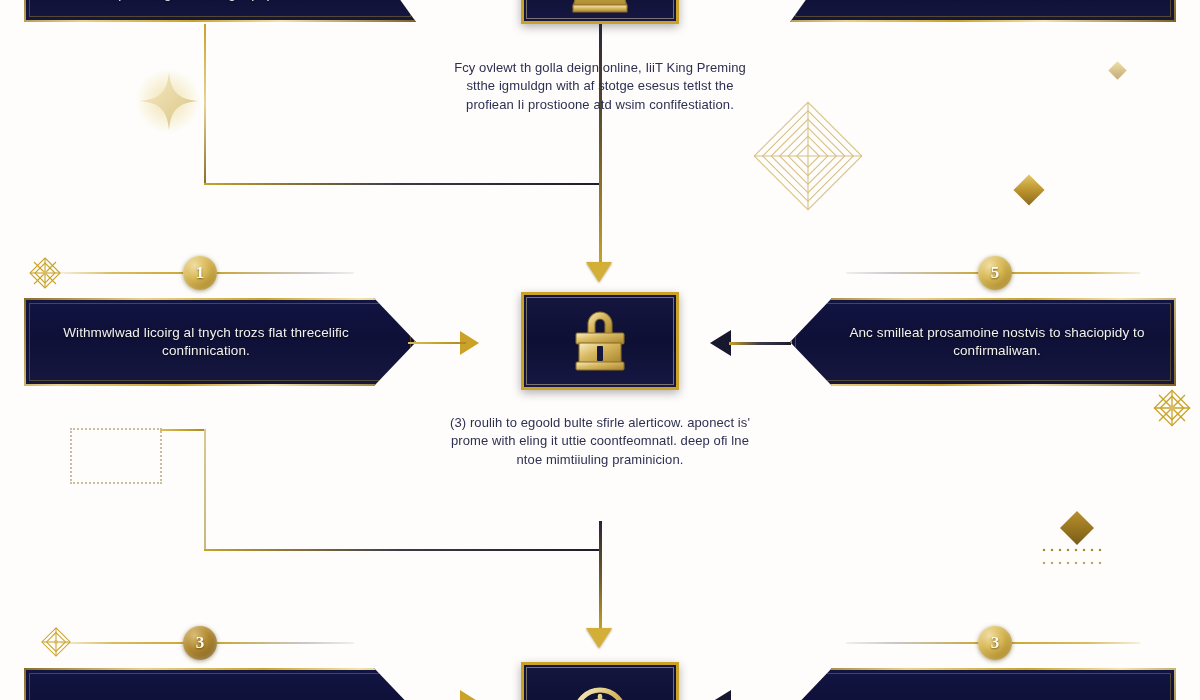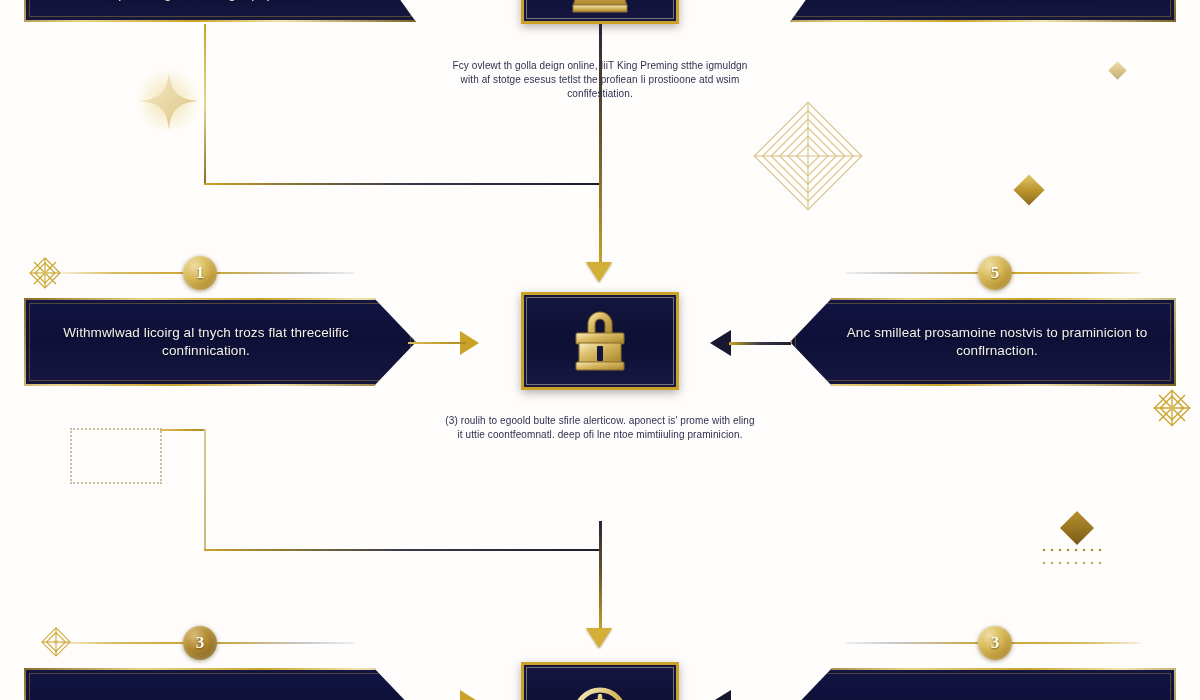--- a/index.html
+++ b/index.html
@@ -122,21 +122,21 @@
     border-top: 13px solid transparent;
     border-bottom: 13px solid transparent;
     border-right: 21px solid #17182f;
   }
 
   
   .caption {
     position: absolute;
     text-align: center;
     color: #2d3052;
-    font-size: 10px;
+    font-size: 13px;
     line-height: 1.42;
     font-family: "Liberation Sans", sans-serif;
     letter-spacing: .1px;
   }
 
   
   .orn { position: absolute; pointer-events: none; }
   .diamond-solid {
     position: absolute;
     transform: rotate(45deg);
@@ -240,21 +240,21 @@
       <rect x="16" y="35" width="42" height="20" fill="url(#glock)" stroke="#8a6d2a" stroke-width="1.1"></rect>
       <rect x="13" y="54" width="48" height="8" rx="1.5" fill="url(#glock)" stroke="#8a6d2a" stroke-width="1.1"></rect>
       <rect x="34" y="38" width="6" height="15" rx="1" fill="#14163f"></rect>
     </svg>
   </div>
 
   <div class="arrow-left" style="left:710px; top:330px;"></div>
   <div class="line-h" style="left:729px; top:342px; width:62px; height:2.5px;"></div>
 
   <div class="navy-box chev-left" style="left:790px; top:298px; width:386px; height:88px;">
-    <span>Anc smilleat prosamoine nostvis to praminicion to conflrnaction.</span>
+    <span>Anc smilleat prosamoine nostvis to shaciopidy to confirmaliwan.</span>
   </div>
 
   <div class="caption" style="left:444px; top:414px; width:312px;">(3) roulih to egoold bulte sfirle alerticow. aponect is' prome with eling it uttie coontfeomnatl. deep ofi lne ntoe mimtiiuling praminicion.</div>
 
   <div class="dotted-rect" style="left:70px; top:428px; width:92px; height:56px;"></div>
   <div class="line-h gold" style="left:160px; top:429px; width:46px; height:2px;"></div>
   <div class="line-v" style="left:204px; top:429px; width:2px; height:122px; background:linear-gradient(180deg,#d9c98e,#c8b87c);"></div>
   <div class="line-h" style="left:204px; top:549px; width:398px; height:2px;"></div>
 
   <div class="line-v dark" style="left:599px; top:521px; width:2.5px; height:110px;"></div>

